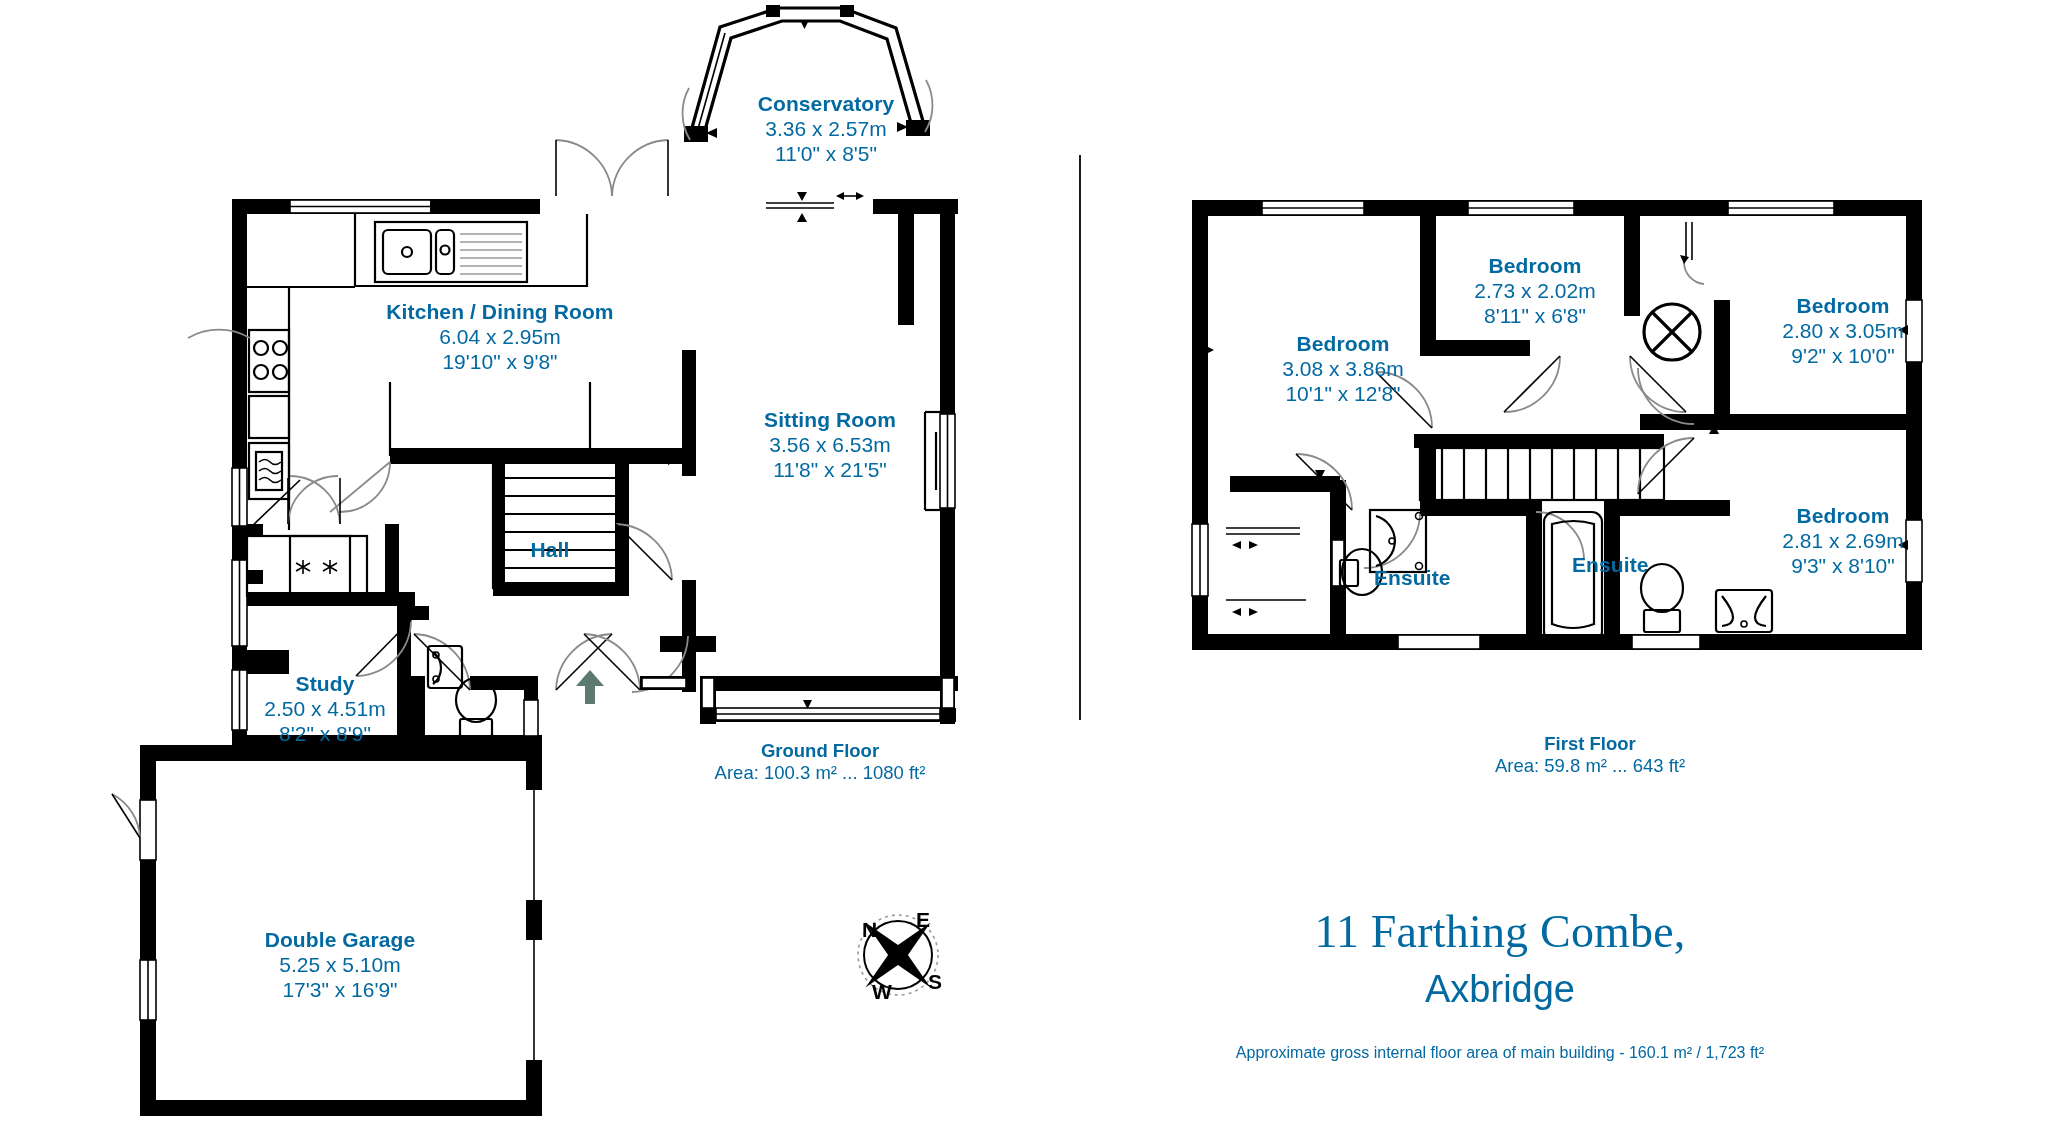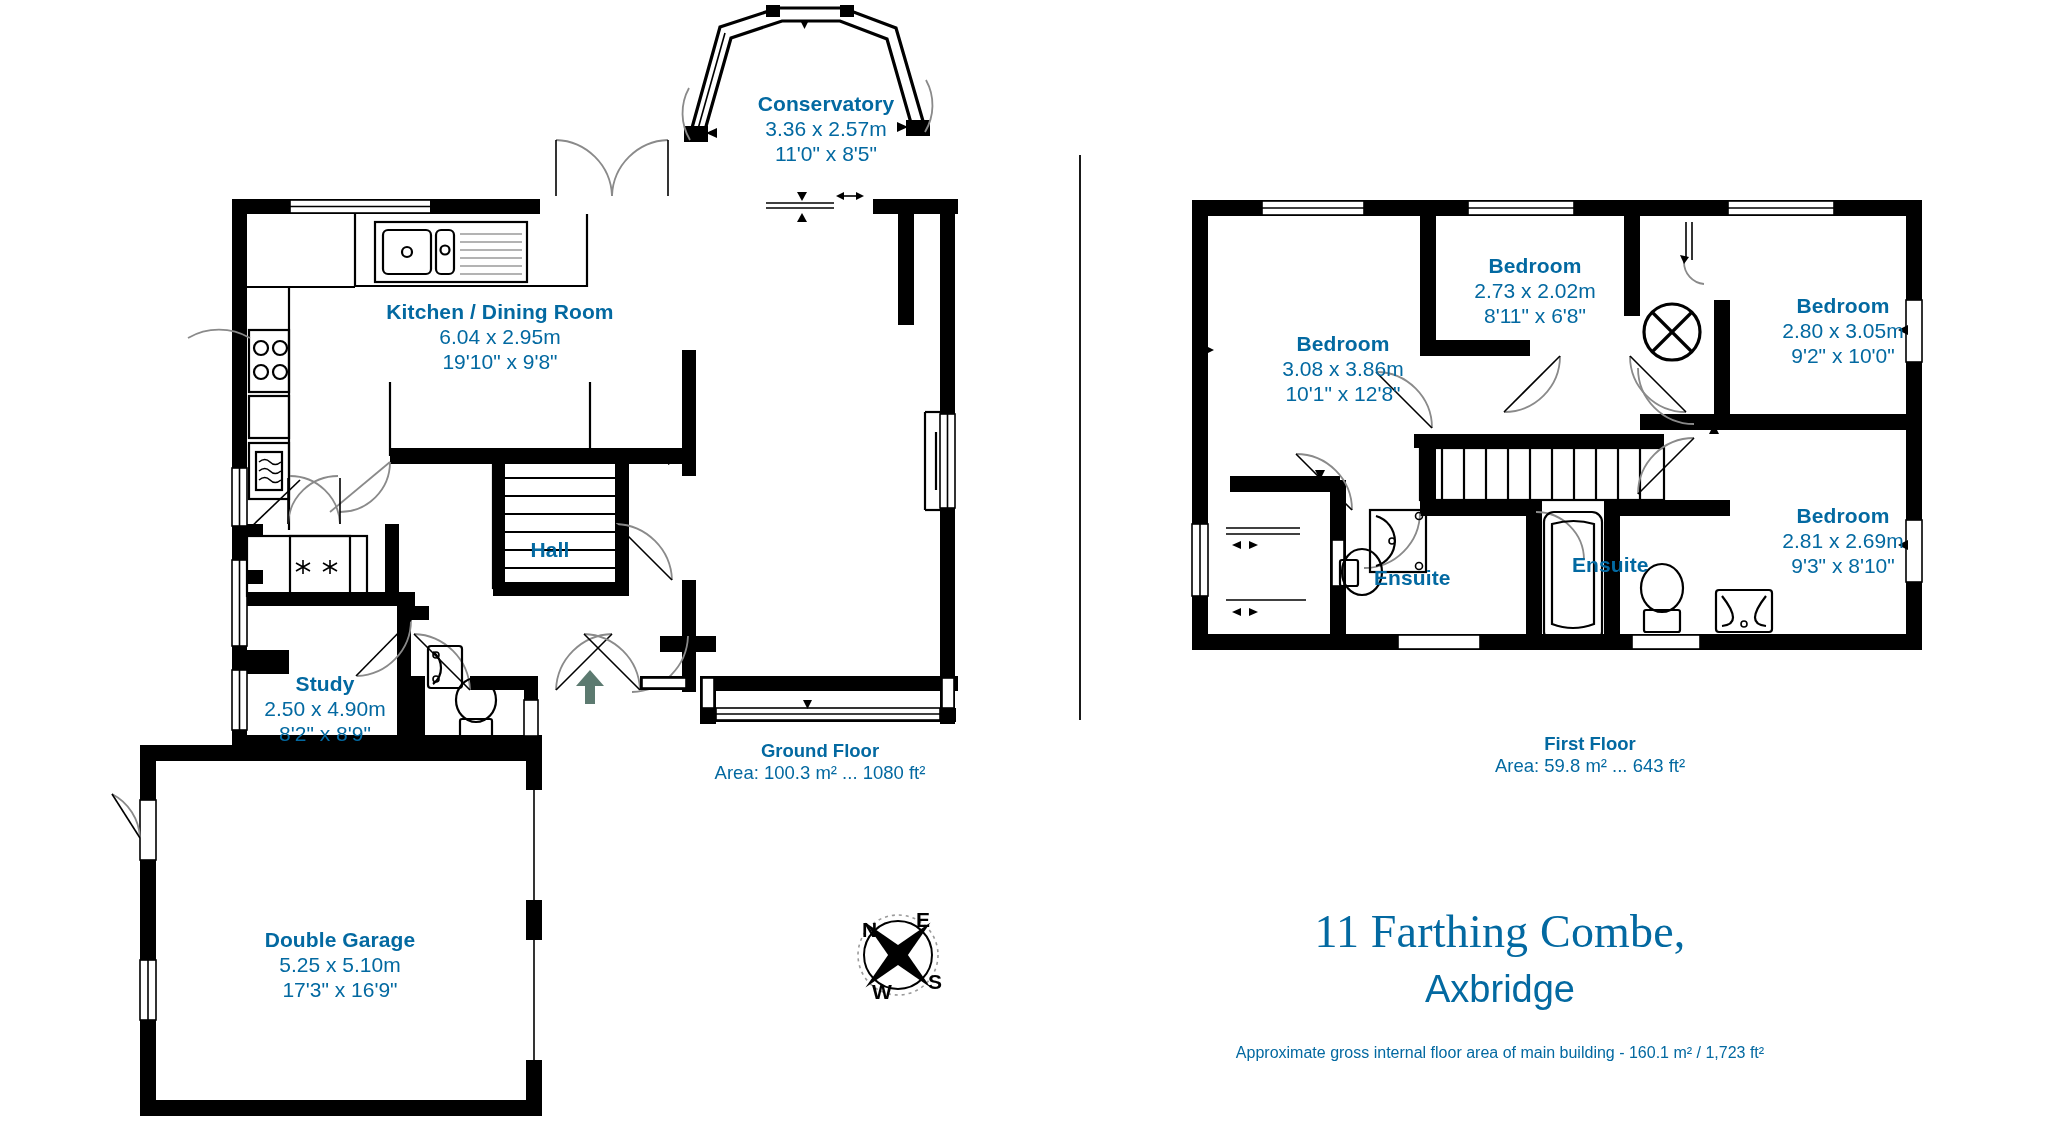--- a/index.html
+++ b/index.html
@@ -480,28 +480,33 @@
     <div class="rdim">3.36 x 2.57m</div>
     <div class="rdim">11'0" x 8'5"</div>
   </div>
 
   <div class="lbl" style="left:340px; top:300px; width:320px;">
     <div class="rname">Kitchen / Dining Room</div>
     <div class="rdim">6.04 x 2.95m</div>
     <div class="rdim">19'10" x 9'8"</div>
   </div>
 
+  <div class="lbl" style="left:700px; top:408px; width:260px;">
+    <div class="rname">Sitting Room</div>
+    <div class="rdim">3.56 x 6.53m</div>
+    <div class="rdim">11'8" x 21'5"</div>
+  </div>
 
   <div class="lbl" style="left:470px; top:538px; width:160px;">
     <div class="rname">Hall</div>
   </div>
 
   <div class="lbl" style="left:200px; top:628px; width:250px;margin-top:44px;">
     <div class="rname">Study</div>
-    <div class="rdim">2.50 x 4.90m</div>
+    <div class="rdim">2.50 x 4.51m</div>
     <div class="rdim">8'2" x 8'9"</div>
   </div>
 
   <div class="lbl" style="left:200px; top:928px; width:280px;">
     <div class="rname">Double Garage</div>
     <div class="rdim">5.25 x 5.10m</div>
     <div class="rdim">17'3" x 16'9"</div>
   </div>
 
   <div class="lbl" style="left:660px; top:740px; width:320px;text-align:center;">

